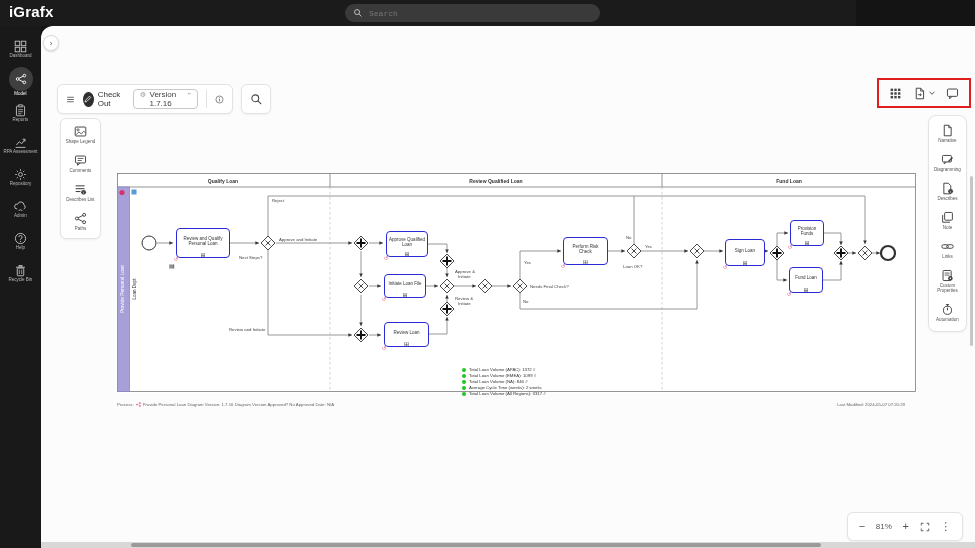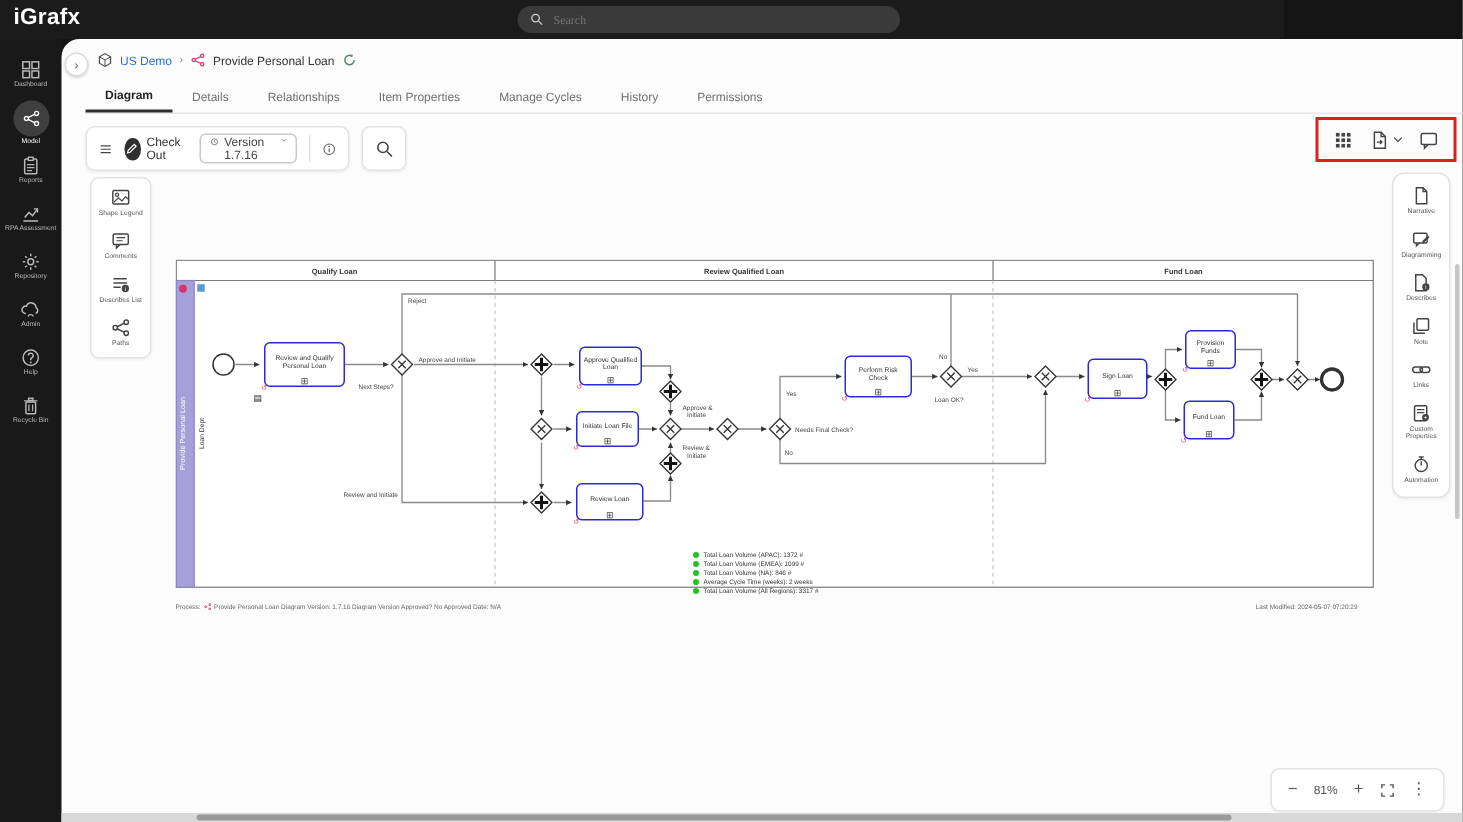--- a/index.html
+++ b/index.html
@@ -5,21 +5,21 @@
   * { margin:0; padding:0; box-sizing:border-box; }
   html,body { width:975px; height:548px; overflow:hidden; background:#141414;
               font-family:"Liberation Sans", sans-serif; }
 
   
   #topbar { position:absolute; left:0; top:0; width:856px; height:26px; background:#1b1b1b; z-index:5; }
   #logo { position:absolute; left:9px; top:3px; color:#fff; font-size:15px; font-weight:bold; letter-spacing:.2px; }
   #gsearch { position:absolute; left:345px; top:4px; width:255px; height:18px; background:#3a3a3a;
              border-radius:9px; display:flex; align-items:center; padding:0 8px; gap:6px; }
   #gsearch input { background:transparent; border:0; outline:none; color:#ddd; font-size:8px; width:200px;
-                   font-family:Liberation Serif, serif; }
+                   font-family:Liberation Mono, monospace; }
   .topright { position:absolute; right:10px; top:0; height:26px; display:flex; align-items:center; gap:14px; }
   .feedback { color:#9a9a9a; font-size:8px; cursor:pointer; }
   .tico { width:13px; height:13px; display:block; }
   #avatar { width:16px; height:16px; border-radius:50%; background:#7cc0ea; color:#173a56; font-size:6.5px;
             font-weight:bold; display:flex; align-items:center; justify-content:center; }
 
   
   #rail { position:absolute; left:0; top:26px; width:41px; height:522px; background:#191919; z-index:4;
           display:flex; flex-direction:column; align-items:center; padding-top:8px; }
   .rail-item { width:41px; height:31px; display:flex; flex-direction:column; align-items:center; justify-content:center;
@@ -203,50 +203,21 @@
       <line x1="9.5" y1="7" x2="9.5" y2="12.5" stroke="#b9b9b9" stroke-width="1"></line>
     </svg>
     <span class="lbl">Recycle Bin</span>
   </div>
 </div>
 
 <div id="main">
 
   <div id="collapse">›</div>
 
-  <div id="breadcrumb">
-    <svg class="bico" viewBox="0 0 16 16">
-      <path d="M8,1.2 L14,4.6 V11.4 L8,14.8 L2,11.4 V4.6 Z" fill="none" stroke="#444" stroke-width="1.2"></path>
-      <path d="M2,4.6 L8,8 L14,4.6 M8,8 V14.8" fill="none" stroke="#444" stroke-width="1"></path>
-    </svg>
-    <span class="link">US Demo</span>
-    <span class="sep">›</span>
-    <svg class="bico" viewBox="0 0 16 16">
-      <circle cx="3.5" cy="8" r="1.8" fill="none" stroke="#d6336c" stroke-width="1.3"></circle>
-      <circle cx="12.5" cy="3.5" r="1.8" fill="none" stroke="#d6336c" stroke-width="1.3"></circle>
-      <circle cx="12.5" cy="12.5" r="1.8" fill="none" stroke="#d6336c" stroke-width="1.3"></circle>
-      <line x1="5" y1="7.2" x2="11" y2="4.2" stroke="#d6336c" stroke-width="1.3"></line>
-      <line x1="5" y1="8.8" x2="11" y2="11.8" stroke="#d6336c" stroke-width="1.3"></line>
-    </svg>
-    <span class="cur">Provide Personal Loan</span>
-    <svg class="bico" viewBox="0 0 16 16">
-      <path d="M13,8 a5,5 0 1 1 -2-4" fill="none" stroke="#5a8a6a" stroke-width="1.6"></path>
-      <path d="M11,1.5 L11.3,4.5 L8.4,4.2 Z" fill="#5a8a6a"></path>
-    </svg>
-  </div>
-
-  <div id="tabs">
-    <div class="tab active">Diagram</div>
-    <div class="tab">Details</div>
-    <div class="tab">Relationships</div>
-    <div class="tab">Item Properties</div>
-    <div class="tab">Manage Cycles</div>
-    <div class="tab">History</div>
-    <div class="tab">Permissions</div>
-  </div>
+
 
   <div id="tool-left" class="card">
     <svg class="tbico" viewBox="0 0 16 16">
       <line x1="2" y1="4" x2="14" y2="4" stroke="#444" stroke-width="1.4"></line>
       <line x1="2" y1="8" x2="14" y2="8" stroke="#444" stroke-width="1.4"></line>
       <line x1="2" y1="12" x2="14" y2="12" stroke="#444" stroke-width="1.4"></line>
     </svg>
     <div id="checkout">
       <span class="pen">
         <svg viewBox="0 0 16 16" style="width:8px;height:8px">

